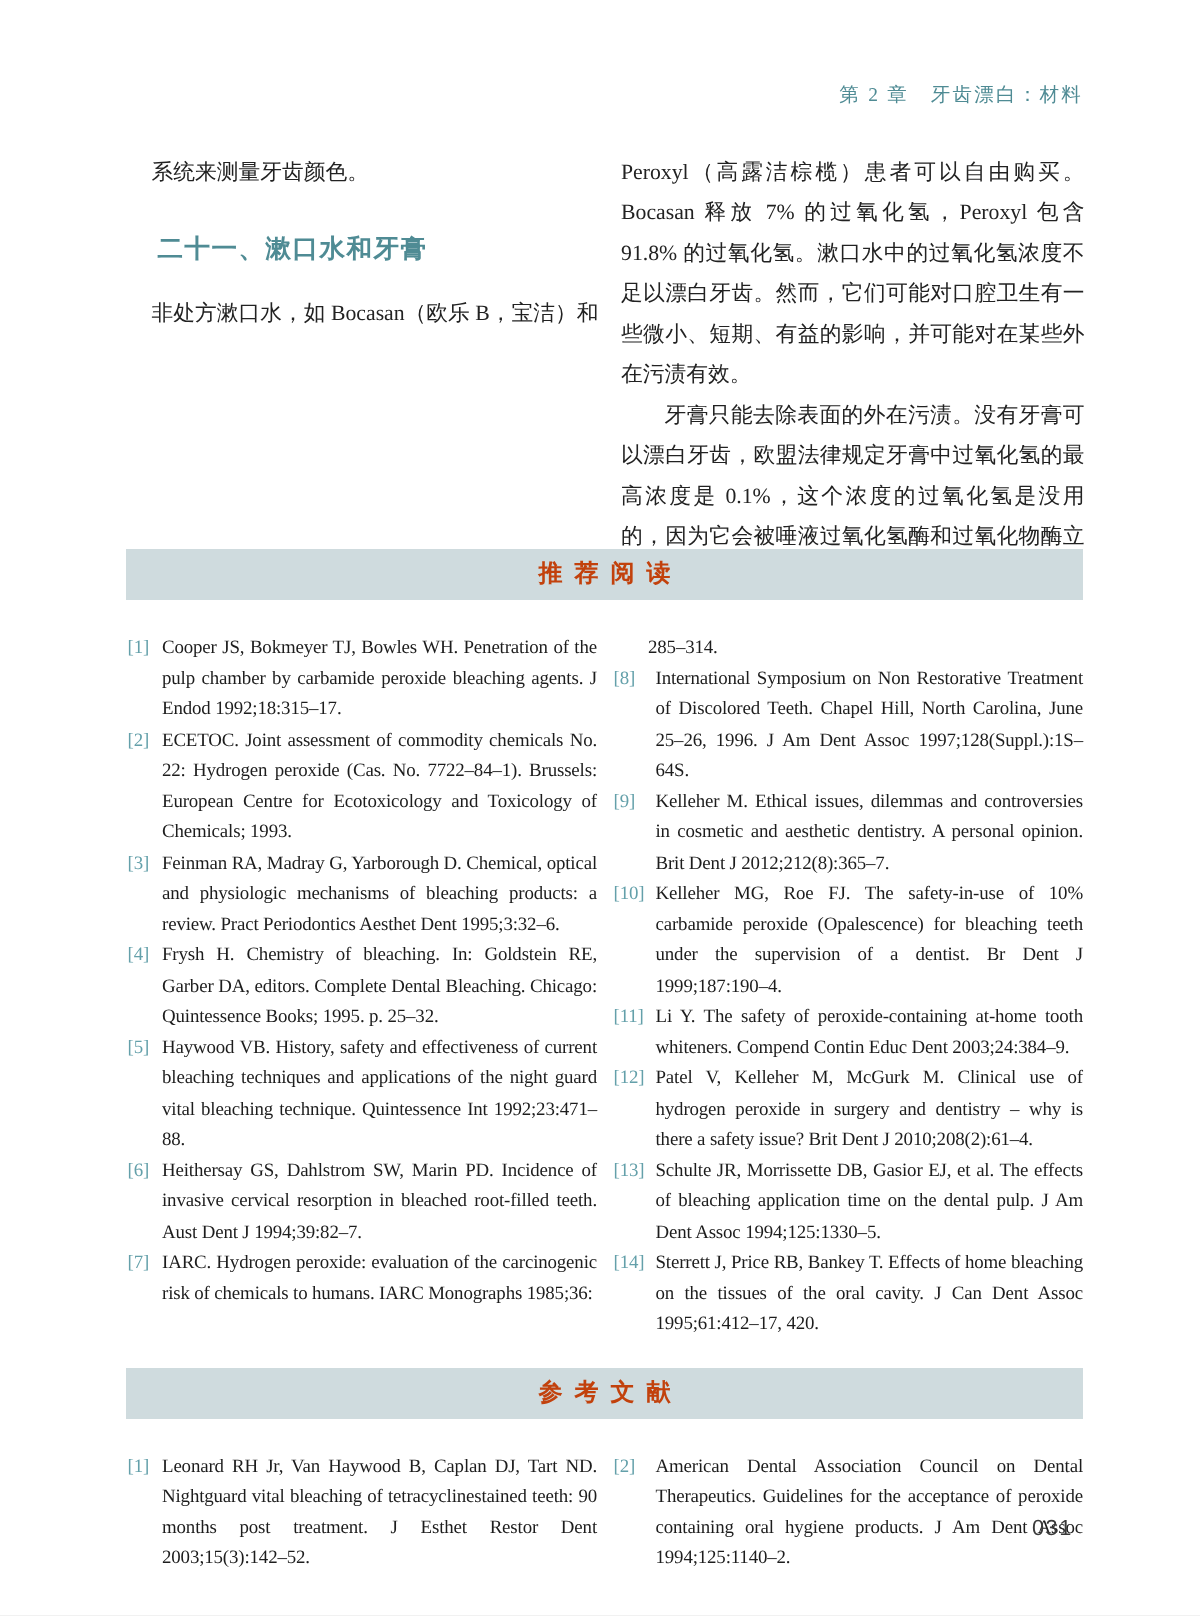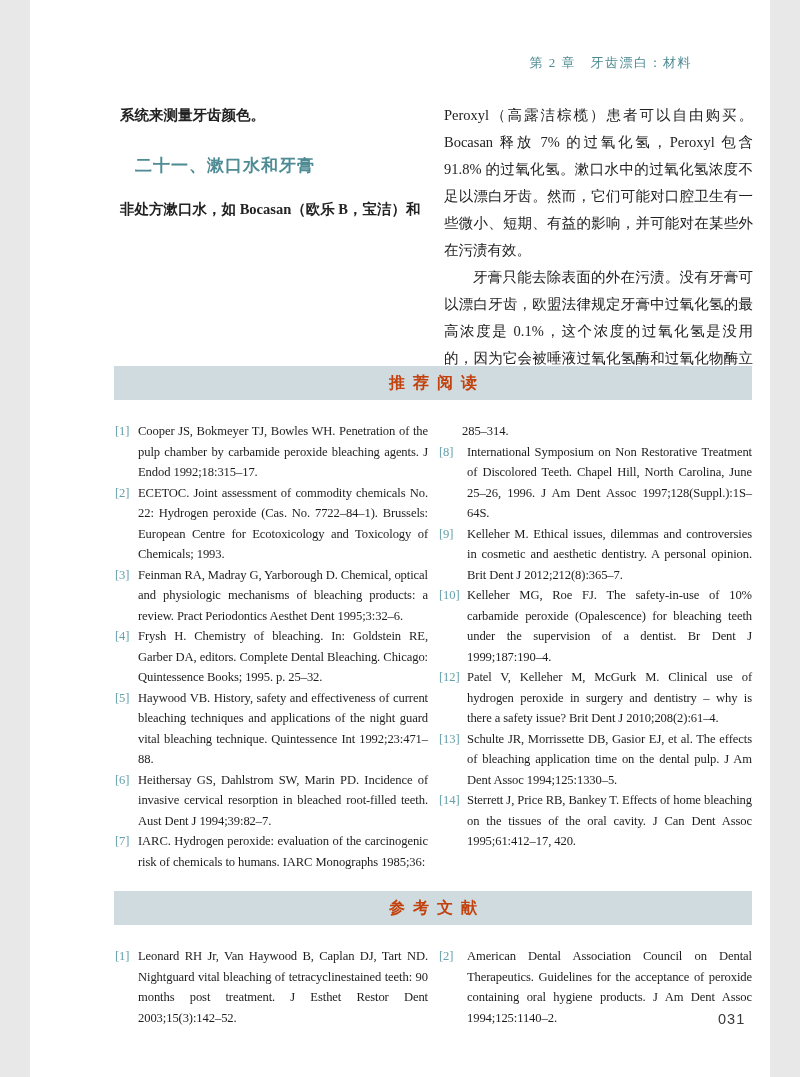--- a/index.html
+++ b/index.html
@@ -1,33 +1,33 @@
 <!DOCTYPE html>
 <html style="--accent: #4f8b94; --banner_bg: #cfdbde; --ref_num: #64a0aa;"><head>
 <meta charset="utf-8">
 <style>
   html,body { margin:0; padding:0; background:#e8e8e8; }
   .page {
-    position:relative; width:740px; height:1077px; background:#ffffff;
+    position:relative; width:800px; height:1077px; background:#ffffff;
     margin:0 auto; overflow:hidden;
     font-family:"Liberation Serif","DejaVu Serif",serif;
   }
   
   .chapter-header {
     position:absolute; top:54px; right:78px;
     color:var(--accent,#4f8b94); font-size:13px; letter-spacing:1.5px;
   }
   
   .body-left  { position:absolute; left:89px;  top:102px; width:311px; }
   .body-right { position:absolute; left:414px; top:102px; width:309px; }
   .cjk {
     font-size:14.5px; line-height:27px; color:#222222;
     text-align:justify; margin:0;
   }
-  .ml { margin-left:1px;font-weight:bold; }
+  .ml { margin-left:12px; }
   .bullet-item { position:relative; padding-left:16px; }
   .bullet-dot {
     position:absolute; left:1px; top:10px; width:6px; height:6px;
     border-radius:50%; background:var(--accent,#4f8b94);
   }
   .section-heading {
     font-size:17px; font-weight:bold; color:var(--accent,#4f8b94);
     margin:25px 0 19px 16px; letter-spacing:1px;
   }
   .indent { text-indent:2em; }
@@ -122,20 +122,24 @@
         </li>
         <li class="ref-item">
           <span class="ref-num">[9]</span>
           <span class="ref-text">Kelleher M. Ethical issues, dilemmas and controversies in cosmetic and aesthetic dentistry. A personal opinion. Brit Dent J 2012;212(8):365–7.</span>
         </li>
         <li class="ref-item">
           <span class="ref-num">[10]</span>
           <span class="ref-text">Kelleher MG, Roe FJ. The safety-in-use of 10% carbamide peroxide (Opalescence) for bleaching teeth under the supervision of a dentist. Br Dent J 1999;187:190–4.</span>
         </li>
         <li class="ref-item">
+          <span class="ref-num">[11]</span>
+          <span class="ref-text">Li Y. The safety of peroxide-containing at-home tooth whiteners. Compend Contin Educ Dent 2003;24:384–9.</span>
+        </li>
+        <li class="ref-item">
           <span class="ref-num">[12]</span>
           <span class="ref-text">Patel V, Kelleher M, McGurk M. Clinical use of hydrogen peroxide in surgery and dentistry – why is there a safety issue? Brit Dent J 2010;208(2):61–4.</span>
         </li>
         <li class="ref-item">
           <span class="ref-num">[13]</span>
           <span class="ref-text">Schulte JR, Morrissette DB, Gasior EJ, et al. The effects of bleaching application time on the dental pulp. J Am Dent Assoc 1994;125:1330–5.</span>
         </li>
         <li class="ref-item">
           <span class="ref-num">[14]</span>
           <span class="ref-text">Sterrett J, Price RB, Bankey T. Effects of home bleaching on the tissues of the oral cavity. J Can Dent Assoc 1995;61:412–17, 420.</span>

